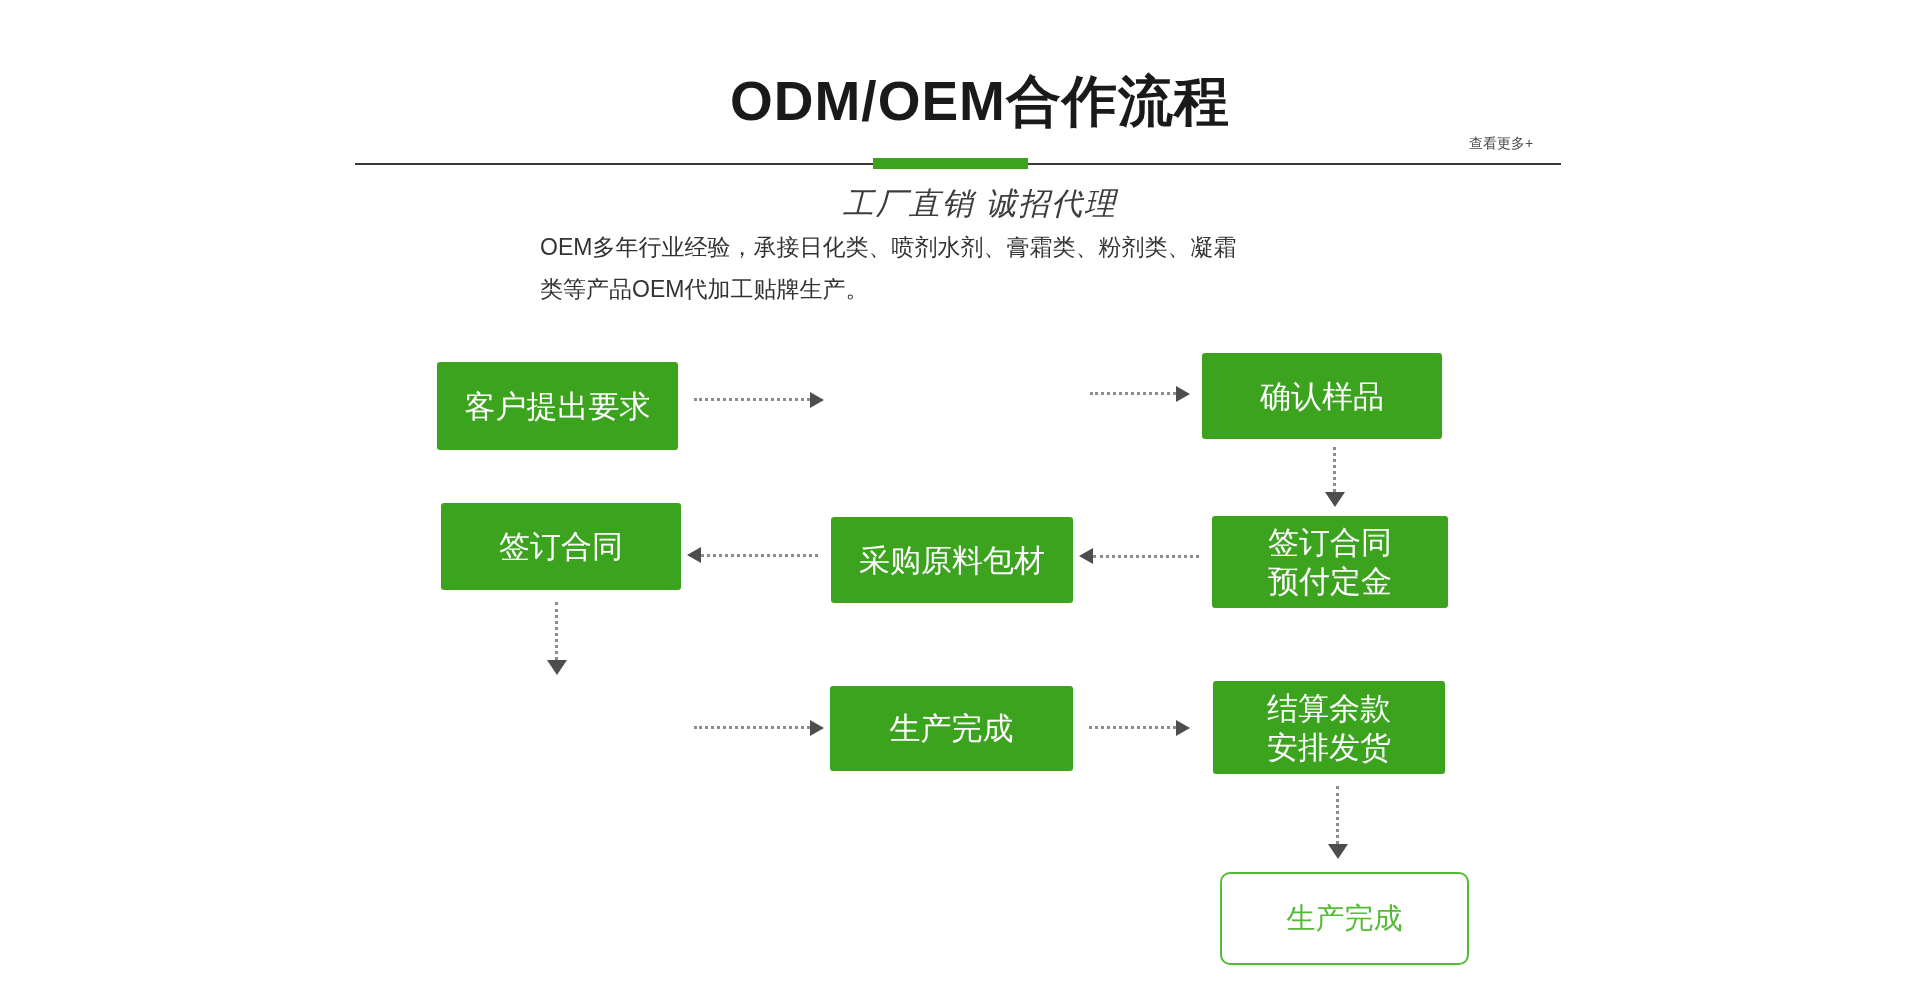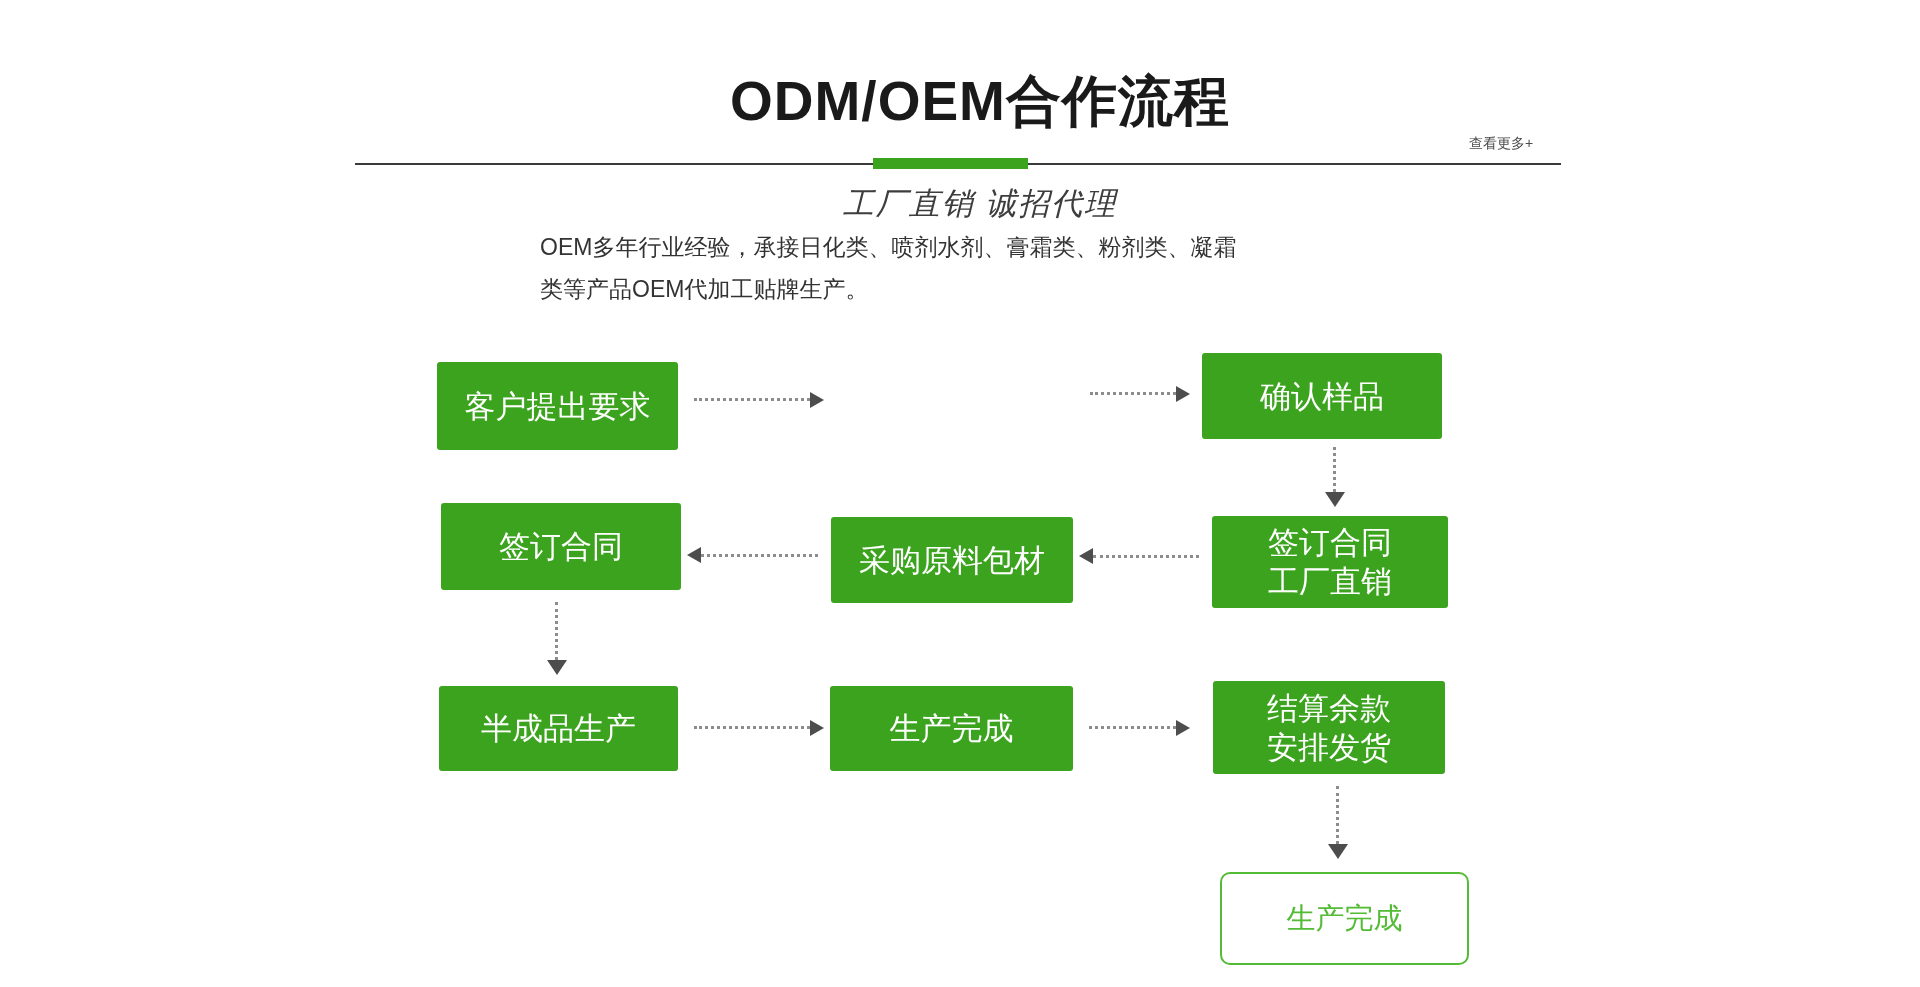--- a/index.html
+++ b/index.html
@@ -80,26 +80,23 @@
   </div>
 
   <div class="box s6">
     <span>签订合同</span>
   </div>
   <div class="box s5">
     <span>采购原料包材</span>
   </div>
   <div class="box s4">
     <span>签订合同</span>
-    <span>工厂直销</span>
+    <span>预付定金</span>
   </div>
 
-  <div class="box s7">
-    <span>半成品生产</span>
-  </div>
   <div class="box s8">
     <span>生产完成</span>
   </div>
   <div class="box s9">
     <span>结算余款</span>
     <span>安排发货</span>
   </div>
 
   <div class="box outline s10">
     <span>生产完成</span>

